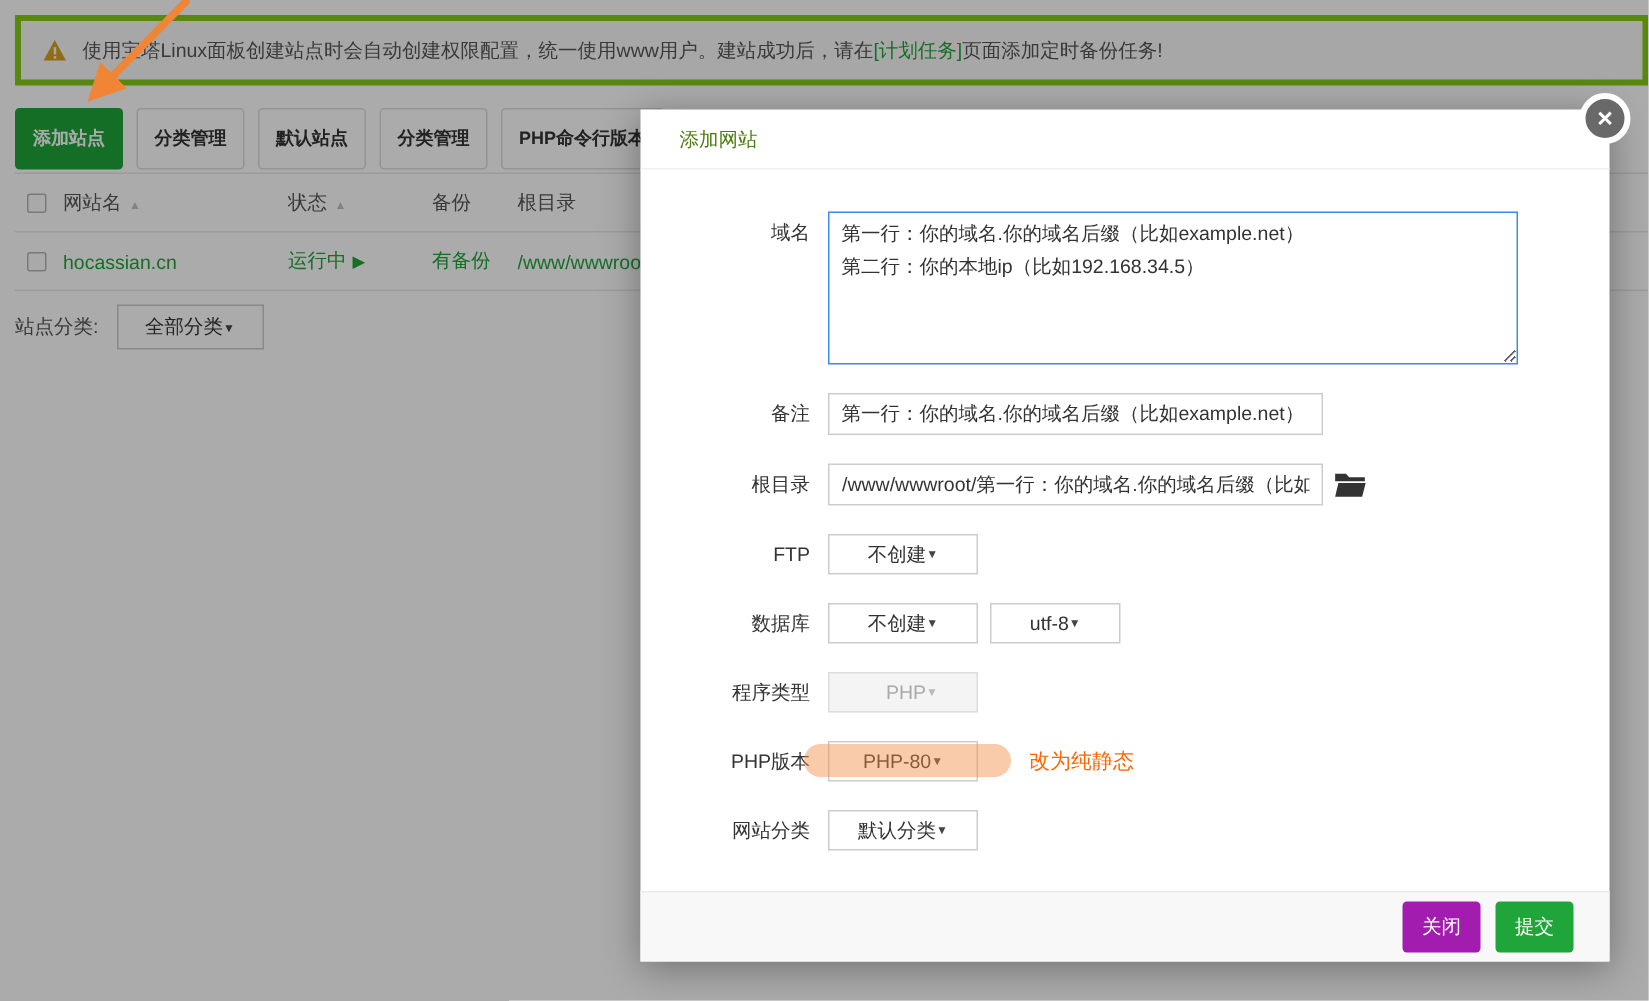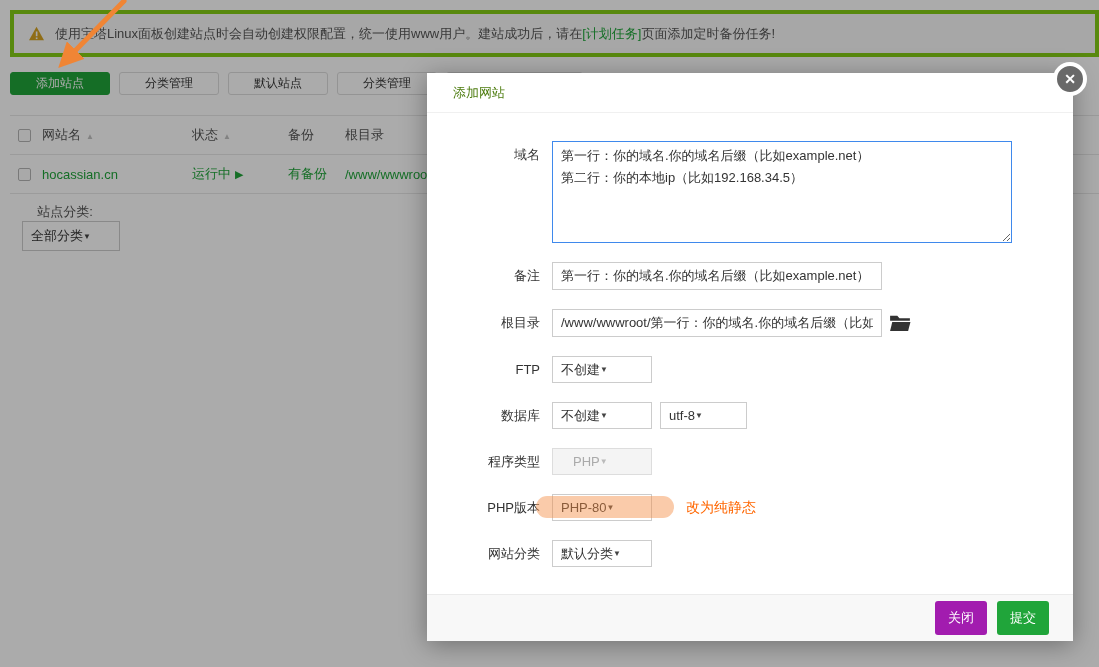--- a/index.html
+++ b/index.html
@@ -8,43 +8,43 @@
             background:#fff; font-family:"Liberation Sans", sans-serif; }
 
   
   .alert-bar { position:absolute; left:10px; top:10px; right:0; height:47px;
     background:#fafafa; border:4px solid #84cc16; display:flex; align-items:center;
     padding-left:14px; gap:10px; font-size:13px; color:#555; }
   .warn-icon { width:17px; height:15px; flex:0 0 auto; }
   .alert-link { color:#20a53a; text-decoration:none; cursor:pointer; }
 
   .toolbar { position:absolute; left:10px; top:72px; display:flex; gap:9px; }
-  .btn { font-family:inherit; font-size:12px; height:23px; padding:0 25px;
-    border-radius:3px; border:1px solid #ddd; background:#fff; color:#333; cursor:pointer; }
+  .btn { font-family:inherit; font-size:12px; height:41px; padding:0 11px;
+    border-radius:3px; border:1px solid #ddd; background:#fff; color:#333; cursor:pointer;font-weight:bold; }
   .btn-green { background:#20a53a; border-color:#20a53a; color:#fff; }
 
   .site-table { position:absolute; left:10px; top:115px; right:0; font-size:13px; }
   .t-row { display:grid; grid-template-columns:32px 150px 96px 57px 1fr;
     align-items:center; }
   .t-head { height:40px; border-top:1px solid #e8e8e8; border-bottom:1px solid #e8e8e8;
     color:#555; }
   .t-data { height:39px; border-bottom:1px solid #e8e8e8; }
   .cb { width:13px; height:13px; border:1px solid #b5b5b5; border-radius:2px;
     background:#fdfdfd; margin-left:8px; }
   .sort { font-size:8px; color:#c2c2c2; margin-left:5px; }
   .green { color:#20a53a; }
   .play { font-size:11px; margin-left:4px; }
   .root-cell { overflow:hidden; white-space:nowrap; }
 
   .filter-row { position:absolute; left:10px; top:203px; display:flex;
-    align-items:center; font-size:13px; color:#555;flex-direction:column; }
+    align-items:center; font-size:13px; color:#555; }
   .filter-row .fake-select { margin-left:12px; width:98px; }
 
   .fake-select { width:100px; height:27px; border:1px solid #ccc; background:#fff;
-    display:inline-flex; align-items:center; justify-content:flex-start;
+    display:inline-flex; align-items:center; justify-content:center;
     padding:0 8px; font-size:13px; color:#333; cursor:pointer; }
   .fake-select .caret { font-size:8px; color:#444; }
   .fake-select.disabled { background:#f4f4f4; border-color:#ddd; color:#aaa; cursor:default;padding-left:20px; }
   .fake-select.disabled .caret { color:#bbb; }
   .filter-row .fake-select { height:30px; }
 
   
   .overlay { position:absolute; inset:0; background:rgba(0,0,0,0.33); z-index:10; }
   .arrow-svg { position:absolute; left:40px; top:0; width:100px; height:78px; z-index:25; }
 

